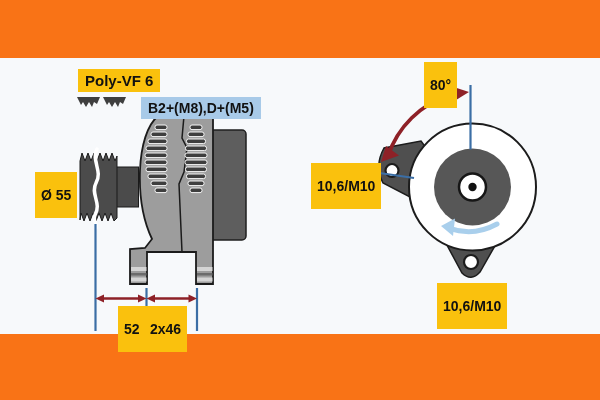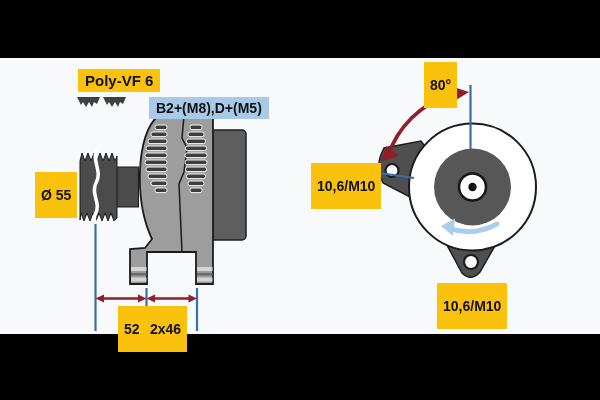--- a/index.html
+++ b/index.html
@@ -1,18 +1,18 @@
 <!DOCTYPE html>
 <html style="--label-yellow: #FAC10D; --label-blue: #A8CAE8; --dimension-blue: #3B6EA5; --arrow-dark-red: #8E2127; --rotation-arrow-blue: #A9CFEC; --text: #111111;"><head>
 <meta charset="utf-8">
 <style>
   html,body{margin:0;padding:0;background:#fff;}
   .stage{
     position:relative;width:600px;height:400px;overflow:hidden;
-    background:#000000;font-family:"Liberation Sans",sans-serif;
+    background:#f97316;font-family:"Liberation Sans",sans-serif;
   }
   .band{position:absolute;left:0;top:58px;width:600px;height:276px;background:#f7f9fb;}
   .art{position:absolute;left:0;top:0;}
   .lbl{
     position:absolute;font-weight:bold;color:#111;white-space:nowrap;
     line-height:1;font-size:14px;
   }
   .lbl.yellow{background:var(--label-yellow,#FAC10D);padding:16px 6px;}
   .lbl.blue{background:var(--label-blue,#A8CAE8);padding:3px 6px;}
   .lbl.big{font-size:15px;padding:4px 7px;}
@@ -155,21 +155,21 @@
 
   <div class="belt-icons">
     <svg width="23" height="13" viewBox="0 0 23 13">
       <path fill="#3f3f3f" d="M0,0 L23,0 L20,7 L17,5 L15,10 L12,5 L9,10 L6,5 L4,8 Z"></path>
     </svg>
     <svg width="23" height="13" viewBox="0 0 23 13">
       <path fill="#3f3f3f" d="M0,0 L23,0 L20,7 L17,5 L15,10 L12,5 L9,10 L6,5 L4,8 Z"></path>
     </svg>
   </div>
 
-  <div class="lbl blue big" style="left:149px;top:97px;font-size:14px;">B2+(M8),D+(M5)</div>
+  <div class="lbl blue big" style="left:141px;top:97px;font-size:14px;">B2+(M8),D+(M5)</div>
 
   <div class="lbl yellow" style="left:35px;top:172px;">Ø 55</div>
 
   <div class="lbl yellow" style="left:118px;top:306px;">52</div>
 
   <div class="lbl yellow" style="left:144px;top:306px;">2x46</div>
 
   <div class="lbl yellow" style="left:424px;top:62px;">80°</div>
 
   <div class="lbl yellow" style="left:311px;top:163px;">10,6/M10</div>

